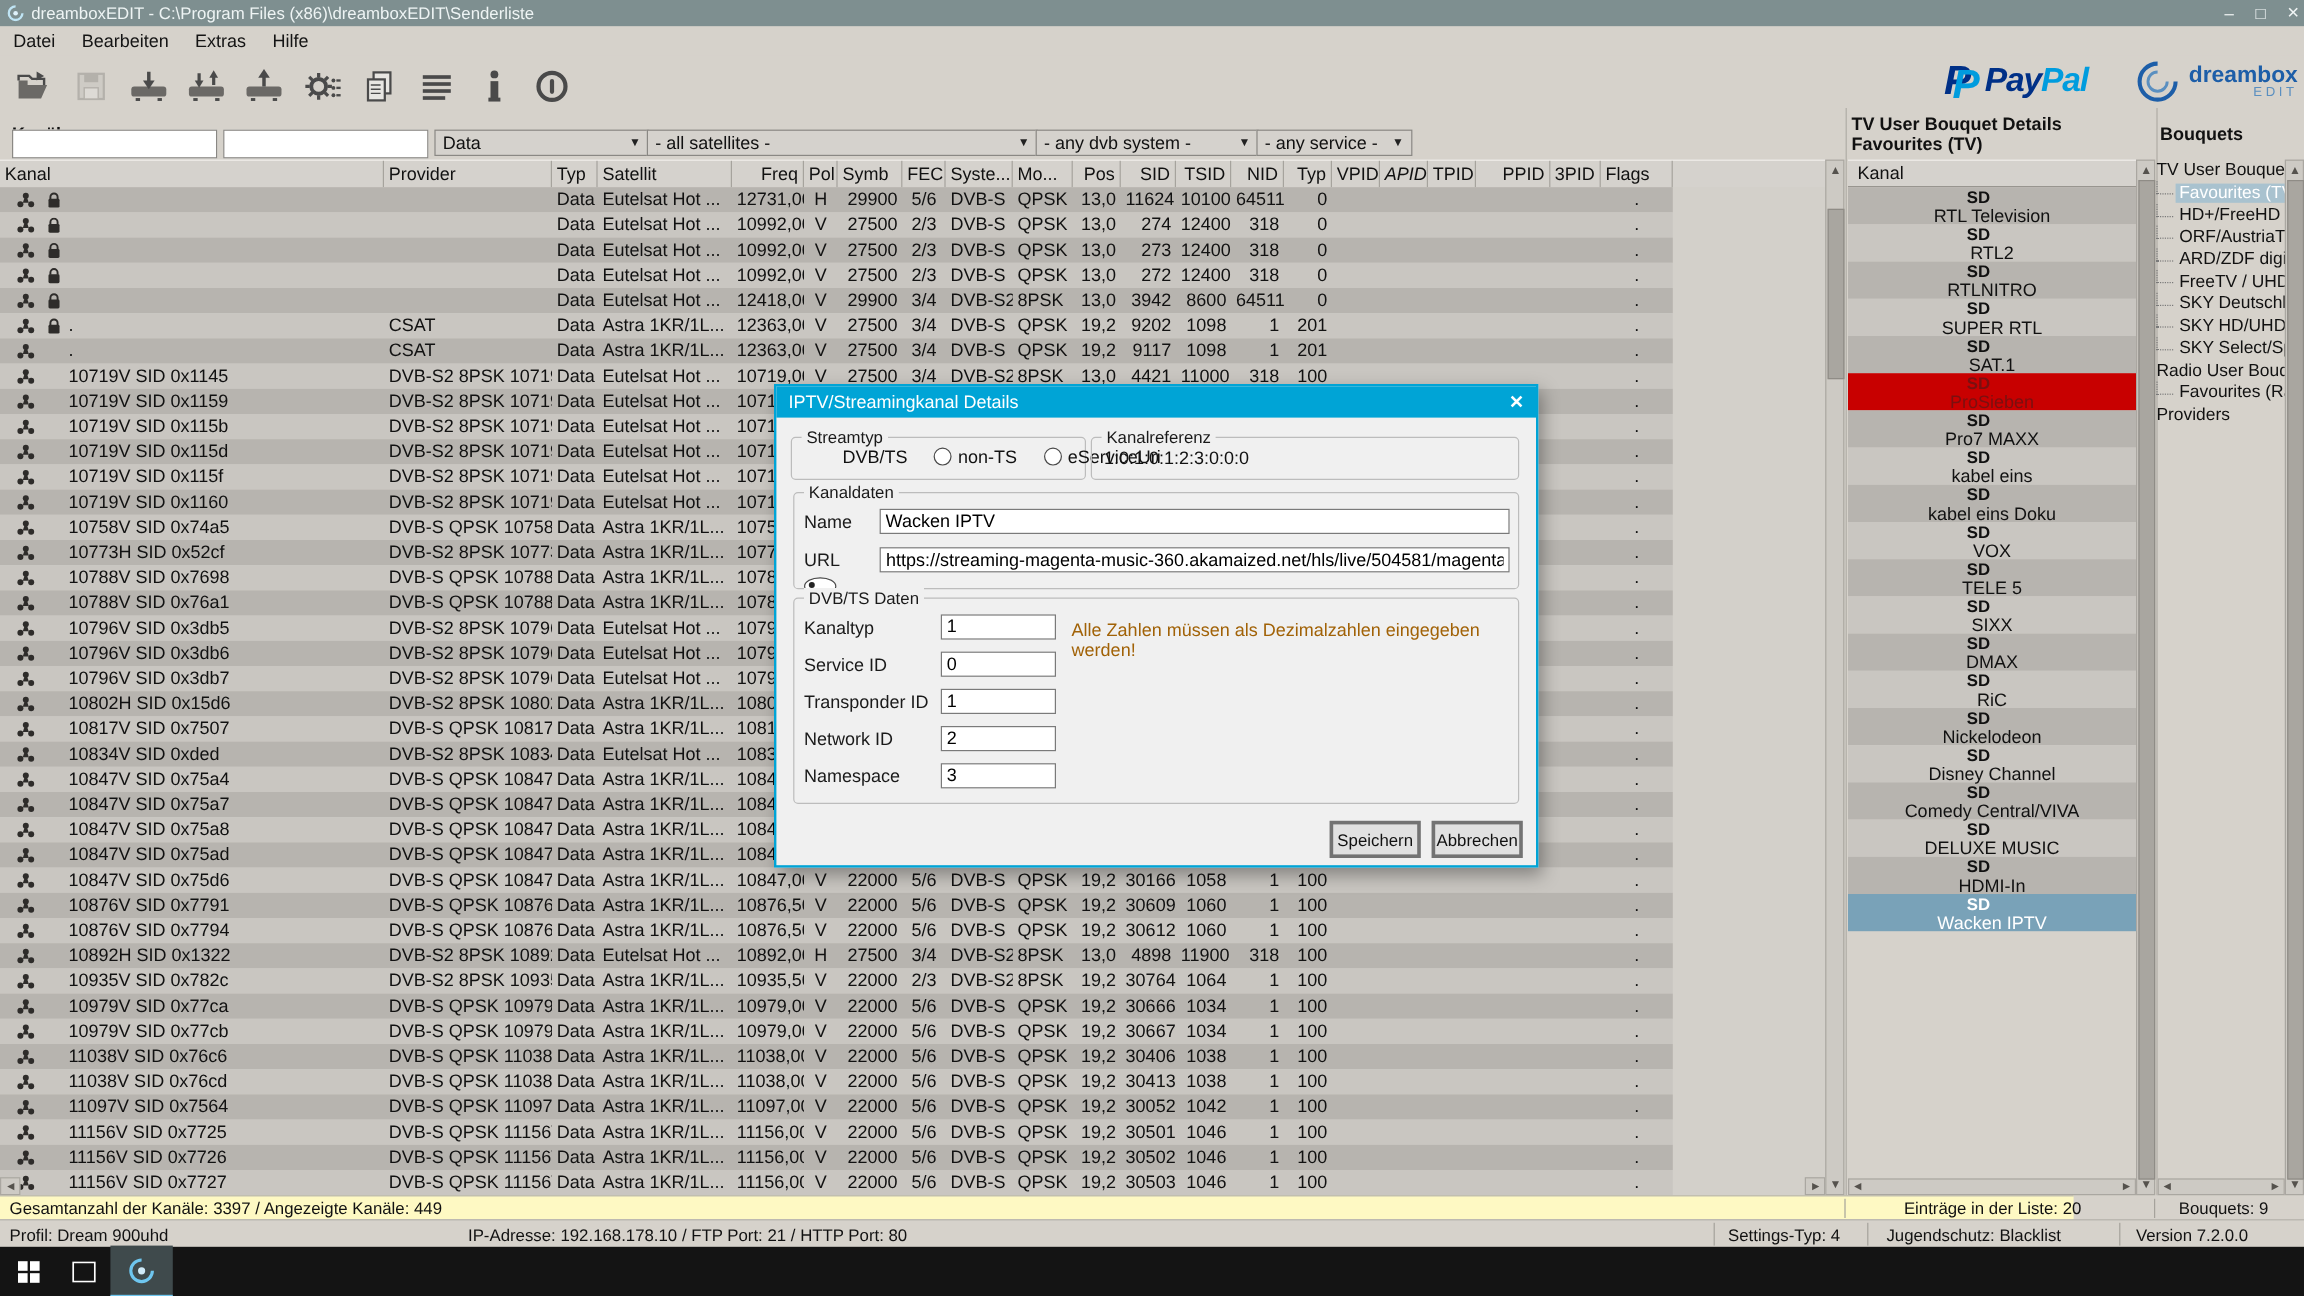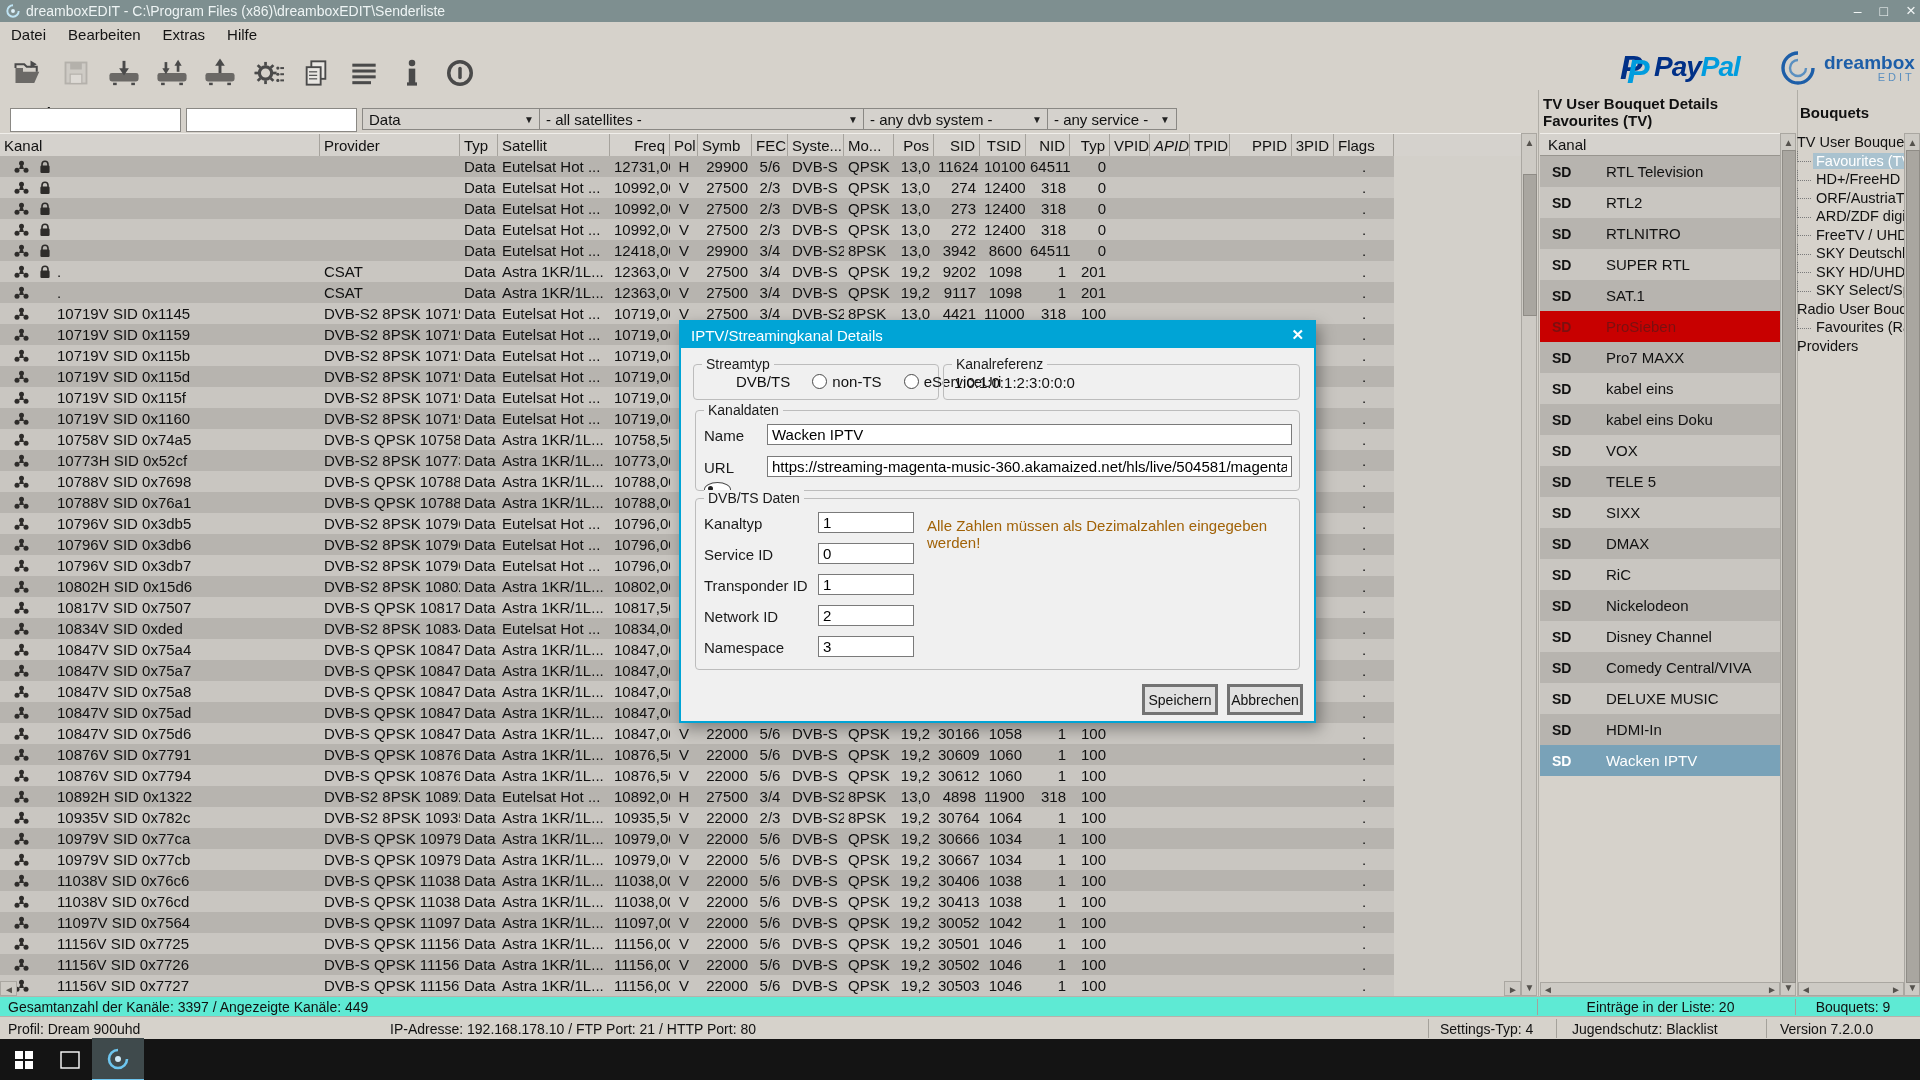--- a/index.html
+++ b/index.html
@@ -63,21 +63,21 @@
   .icon-lock{width:12px;height:14px;margin-left:10px;flex:none;}
   .lock-spacer{width:12px;margin-left:10px;flex:none;}
 
   
   .sb{background:#cdcac4;border:1px solid #aaa7a1;box-sizing:border-box;}
   .sb-arrow{position:absolute;color:#55524d;font-size:10px;display:flex;align-items:center;justify-content:center;}
   .sb-thumb{position:absolute;background:#a9a6a0;border:1px solid #8f8c86;}
 
   
   #dialog{left:645px;top:320px;width:637px;height:403px;background:#f0f0f0;
-    border:2px solid #00a4d6;box-sizing:border-box;box-shadow:4px 6px 14px rgba(0,0,0,.35);margin-left:34px;}
+    border:2px solid #00a4d6;box-sizing:border-box;box-shadow:4px 6px 14px rgba(0,0,0,.35);}
   #dialog-titlebar{position:absolute;left:0;top:0;width:100%;height:26px;background:#00a4d6;color:#fff;
     display:flex;align-items:center;justify-content:space-between;box-sizing:border-box;padding:0 10px;font-size:15px;}
   #dialog-close{color:#fff;font-size:15px;font-weight:bold;}
   .fieldset{position:absolute;border:1px solid #bcbcbc;border-radius:4px;}
   .fieldset .legend{position:absolute;top:-9px;left:8px;background:#f0f0f0;padding:0 4px;font-size:14px;color:#1a1a1a;}
   .radio{display:inline-block;width:13px;height:13px;border:1px solid #4a4a4a;border-radius:50%;background:#fff;
     vertical-align:-2px;margin-right:5px;position:relative;}
   .radio.sel::after{content:"";position:absolute;left:3px;top:3px;width:5px;height:5px;border-radius:50%;background:#222;}
   .dlg-input{position:absolute;background:#fff;border:1px solid #7a7a7a;font-size:15px;
     font-family:"Liberation Sans",sans-serif;padding:0 4px;box-sizing:border-box;}
@@ -85,37 +85,37 @@
   #dlg-warning{position:absolute;color:#a16207;font-size:15px;}
   .dlg-btn{position:absolute;width:70px;height:25px;background:#e1e1e1;border:3px solid #737373;
     font-size:14px;display:flex;align-items:center;justify-content:center;}
 
   
   #bq-title1{left:1543px;top:95px;font-weight:bold;}
   #bq-title2{left:1543px;top:112px;font-weight:bold;}
   #bq-header{left:1540px;top:133px;width:240px;height:23px;background:#d5d2cd;display:flex;align-items:center;
     padding:0 8px;box-sizing:border-box;border-top:1px solid #f0eeea;border-bottom:1px solid #98958f;}
   #bq-rows{left:1540px;top:156px;width:240px;}
-  .bq-row{height:31px;display:flex;align-items:center;}
+  .bq-row{height:31px;display:flex;align-items:center;flex-direction:column;}
   .bq-row.dark{background:#b7b4af;}
   .bq-row.light{background:#c9c6c1;}
   .bq-row .badge{width:54px;padding-left:12px;font-weight:bold;font-size:14px;}
   .bq-row.removed{background:#c80000;color:#7a1010;}
   .bq-row.selected{background:#79a2b8;color:#fff;}
 
   
   #tree{left:1794px;top:133px;width:110px;}
   .tree-item{height:18.5px;display:flex;align-items:center;white-space:nowrap;font-size:14.5px;}
   .tree-item .conn{width:13px;height:10px;border-left:1px dotted #7a7a7a;border-bottom:1px dotted #7a7a7a;
     margin:-8px 2px 0 3px;flex:none;}
   .tree-item .lbl{padding:0 3px;}
   .tree-item.selected .lbl{background:#a9c2cf;color:#fff;}
 
   
-  #status1{left:0;top:996px;width:1920px;height:20px;background:#5eead4;border-top:1px solid #b5b2ab;}
+  #status1{left:0;top:996px;width:1728px;height:20px;background:#fef9c3;border-top:1px solid #b5b2ab;}
   #status2{left:0;top:1016px;width:1920px;height:23px;background:#d6d2cb;border-top:1px solid #b5b2ab;}
   .st-text{position:absolute;top:2px;font-size:14px;white-space:nowrap;}
   #status2 .st-text{top:4px;}
   .st-sep{position:absolute;top:2px;bottom:2px;width:1px;background:#a5a29b;}
   #profile-combo{position:absolute;left:210px;top:20px;display:flex;align-items:center;gap:20px;font-size:14px;flex-direction:column;}
   #profile-combo .caret{font-size:9px;}
 
   
   #taskbar{left:0;top:1039px;width:1920px;height:41px;background:#141414;display:flex;align-items:center;}
   .tb-btn{height:41px;display:flex;align-items:center;justify-content:center;}

